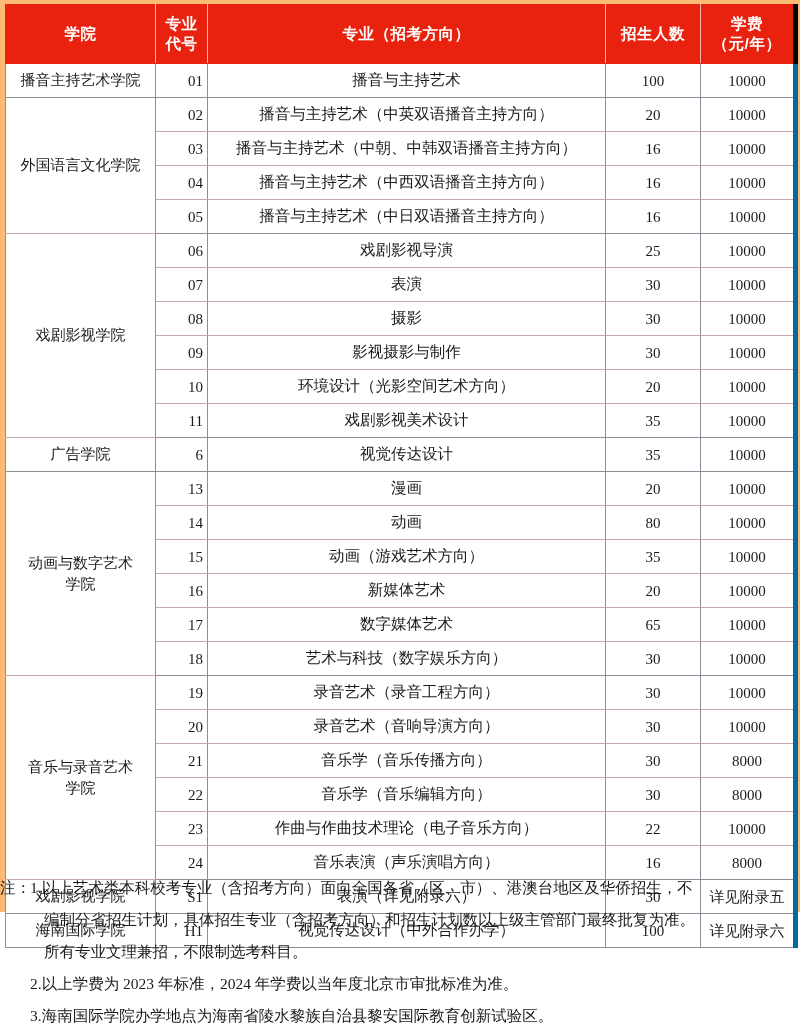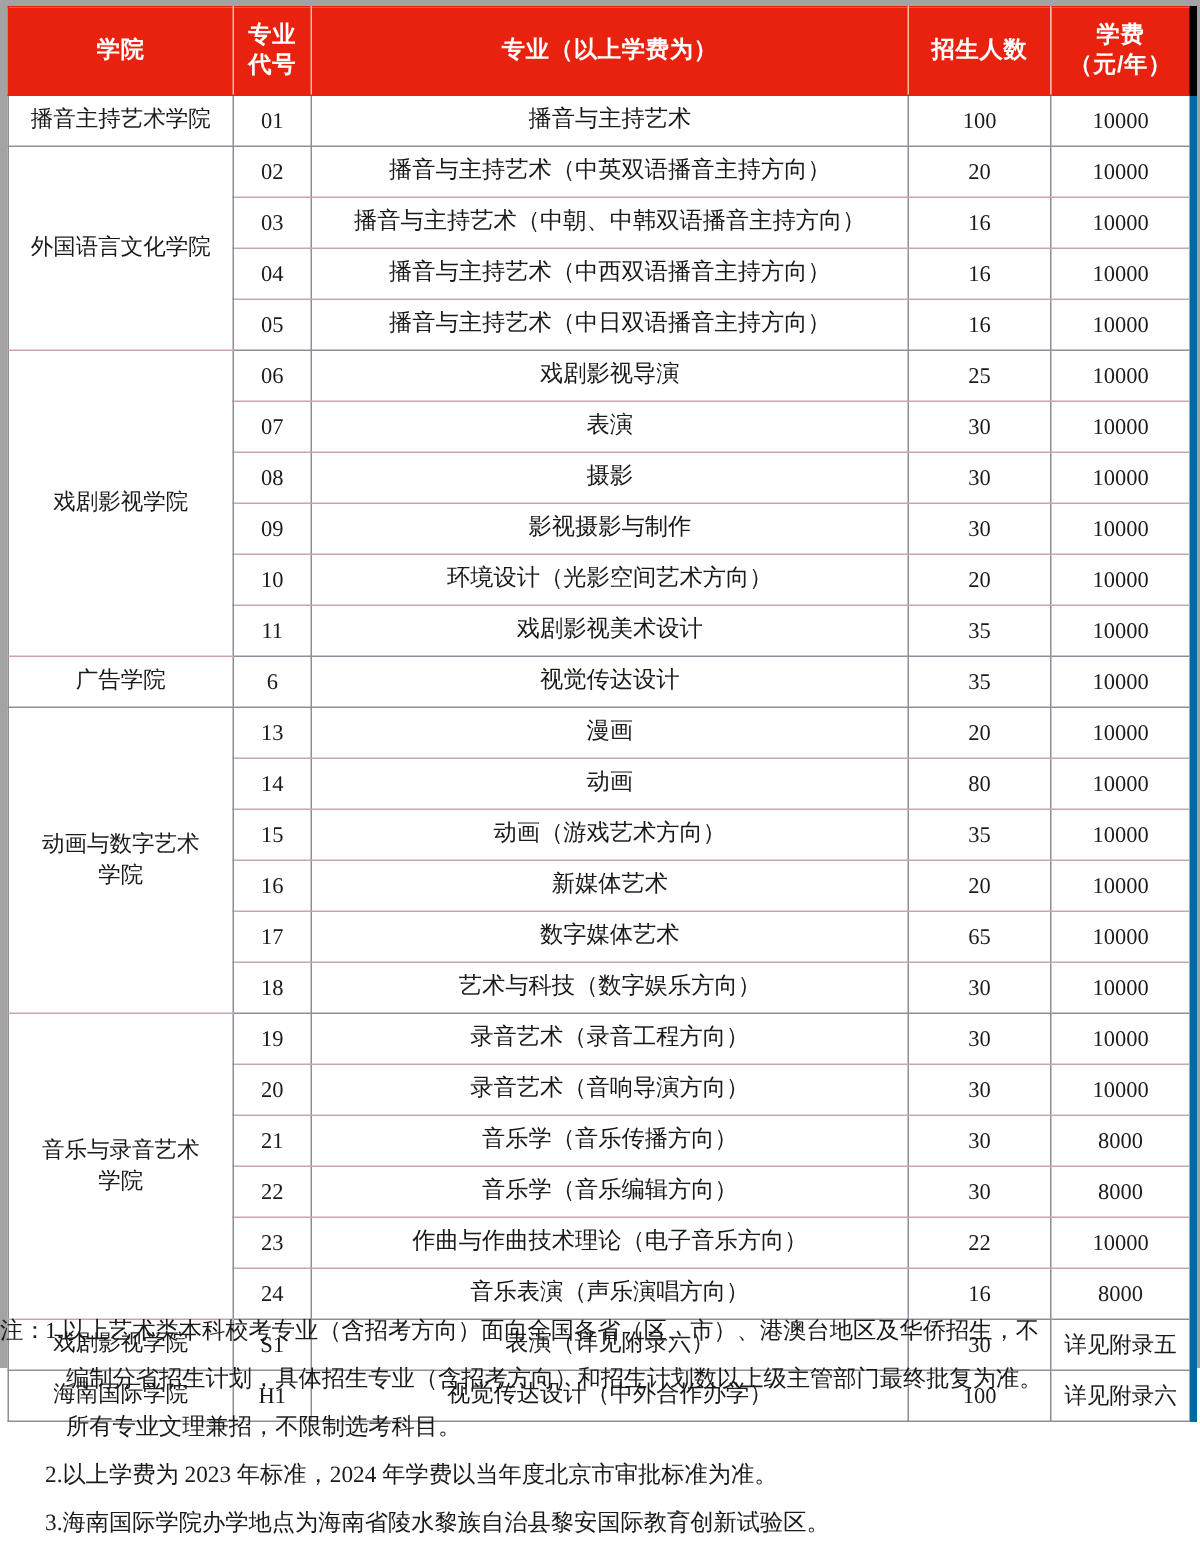--- a/index.html
+++ b/index.html
@@ -13,21 +13,21 @@
     height: 1027px;
     font-family: "Liberation Serif", "DejaVu Serif", serif;
     color: #1a1a1a;
     overflow: hidden;
   }
 
   #page {
     position: relative;
     width: 800px;
     height: 912px;
-    background: #a3a3a3;
+    background: #fdba74;
   }
 
   
   .table-wrap {
     position: absolute;
     left: 5px;
     top: 4px;
     width: 790px;
   }
 
@@ -84,21 +84,21 @@
   tbody tr td:last-child  { border-right: 5px solid #0369a1; }
   tbody tr:last-child td  { border-bottom: 1px solid #8e8e99; margin-top: 18px; }
 
   td.college {
     font-size: 15px;
     white-space: normal;
     line-height: 1.35;
     padding-left: 2px;
     padding-right: 2px;
   }
-  td.code   { font-size: 15px; }
+  td.code   { font-size: 15px; text-align: right; }
   td.major  { font-size: 15.5px; }
   td.count  { font-size: 15px; }
   td.fee    { font-size: 15px; }
 
   
   tr.group-end > td { border-bottom: 1px solid #8e8e99; }
 
   
   .notes {
     position: absolute;
@@ -146,21 +146,21 @@
       <thead>
         <tr>
           <th>
             <span>学院</span>
           </th>
           <th>
             <span class="l2">专业</span>
             <span class="l2">代号</span>
           </th>
           <th>
-            <span>专业（以上学费为）</span>
+            <span>专业（招考方向）</span>
           </th>
           <th>
             <span>招生人数</span>
           </th>
           <th>
             <span class="l2">学费</span>
             <span class="l2">（元/年）</span>
           </th>
         </tr>
       </thead>

